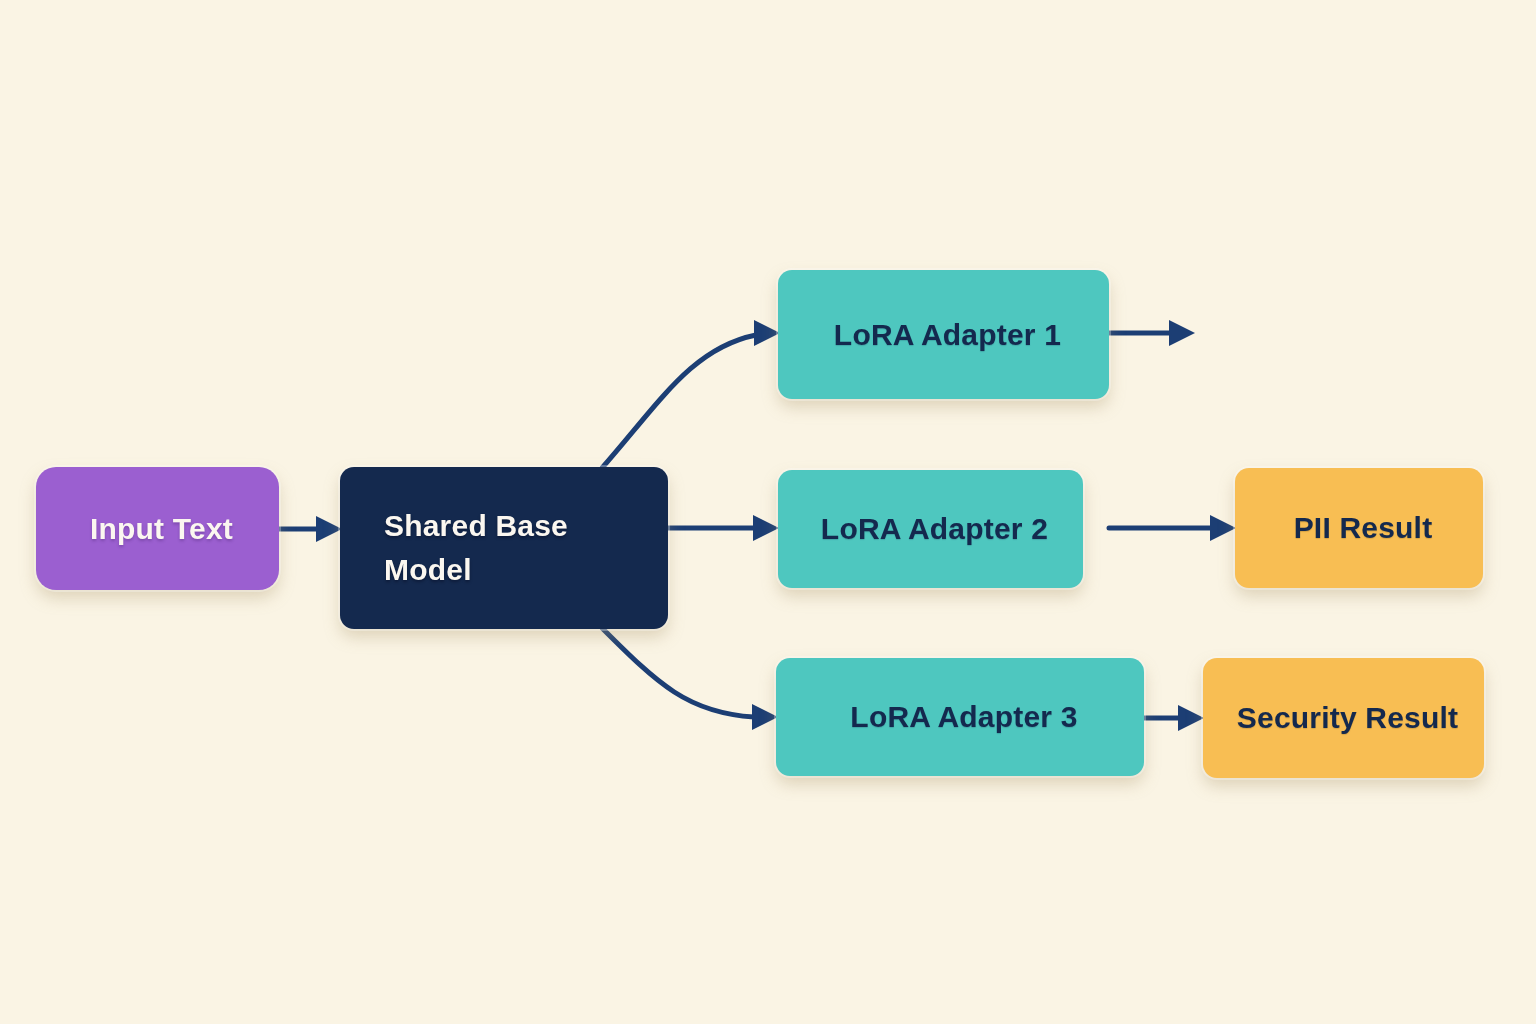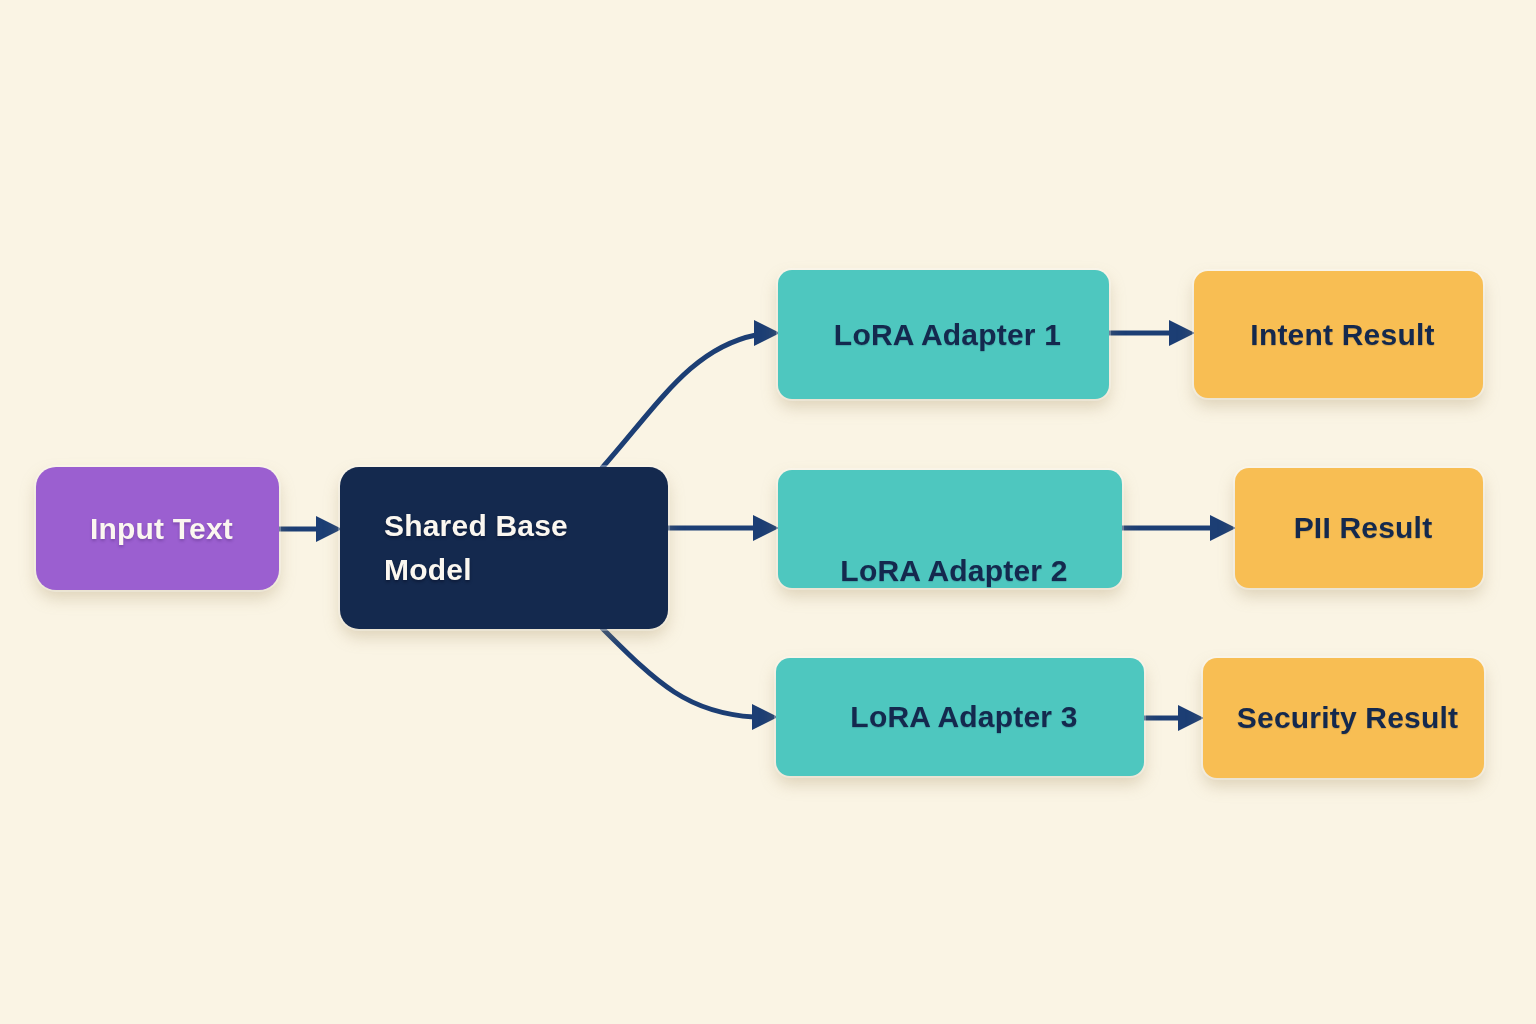--- a/index.html
+++ b/index.html
@@ -28,23 +28,23 @@
   .node--base{
     background:var(--navy);color:var(--text_light);
     justify-content:flex-start;text-align:left;
     padding:0 46px 0 44px;line-height:44px;
     text-shadow:0 2px 3px rgba(0,0,20,.35);
   }
   .node--adapter{background:var(--teal);color:var(--text_dark);text-shadow:0 1px 1px rgba(10,25,60,.18);}
   .node--result{background:var(--yellow);color:var(--text_dark);text-shadow:0 1px 1px rgba(90,60,0,.20);}
   
   #node-input   {left:36px;  top:467px; width:243px; height:123px;}
-  #node-base    {left:340px; top:467px; width:328px; height:162px;border-radius:19px;}
+  #node-base    {left:340px; top:467px; width:328px; height:162px;}
   #node-adapter1{left:778px; top:270px; width:331px; height:129px;}
-  #node-adapter2{left:778px; top:470px; width:344px; height:118px;align-items:flex-end;}
+  #node-adapter2{left:778px; top:470px; width:305px; height:118px;}
   #node-adapter3{left:776px; top:658px; width:368px; height:118px;}
   #node-intent  {left:1194px;top:271px; width:289px; height:127px;}
   #node-pii     {left:1235px;top:468px; width:248px; height:120px;}
   #node-security{left:1203px;top:658px; width:281px; height:120px;}
 </style>
 </head>
 <body>
 
 <div class="canvas">
 
@@ -99,23 +99,20 @@
   </div>
 
   <div class="node node--adapter" id="node-adapter2">
     <span>LoRA Adapter 2</span>
   </div>
 
   <div class="node node--adapter" id="node-adapter3">
     <span>LoRA Adapter 3</span>
   </div>
 
-  <div class="node node--result" id="node-intent">
-    <span>Intent Result</span>
-  </div>
 
   <div class="node node--result" id="node-pii">
     <span>PII Result</span>
   </div>
 
   <div class="node node--result" id="node-security">
     <span>Security Result</span>
   </div>
 
 </div>

